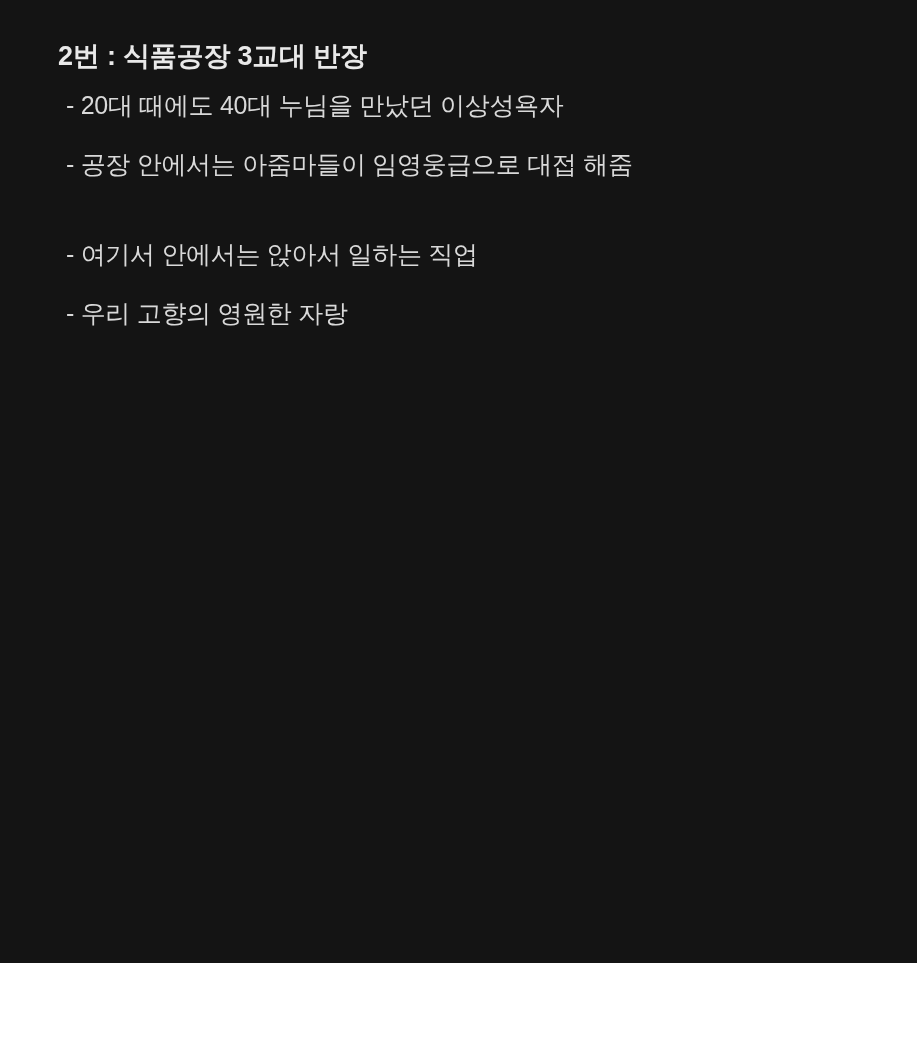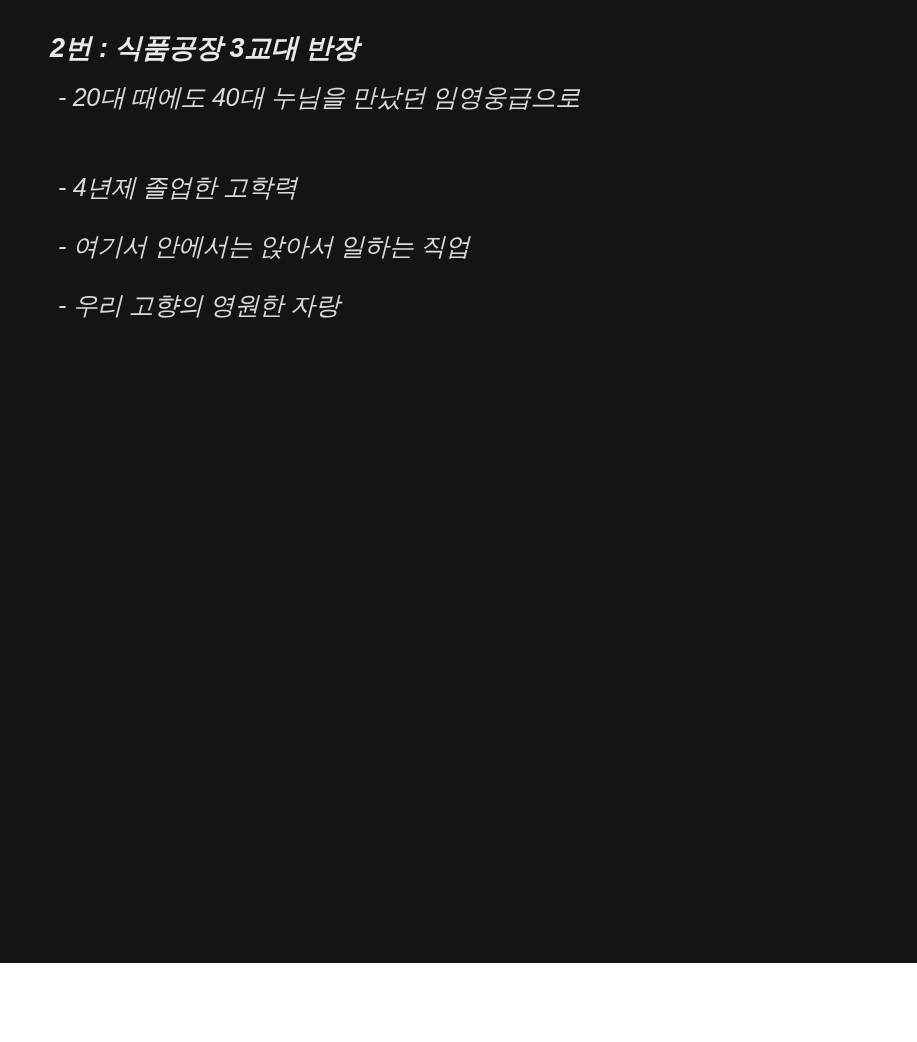--- a/index.html
+++ b/index.html
@@ -31,22 +31,21 @@
   }
   .white-strip {
     position: absolute;
     left: 0;
     top: 963px;
     width: 917px;
     height: 79px;
     background: #ffffff;
   }
   .block {
-    margin: 4px;
-    font-style: italic;
+    margin: 12px;
   }
   .block + .block {
     margin-top: 60px;
   }
   .heading {
     color: #e9e9e9;
     font-size: 27px;
     line-height: 1.25;
     letter-spacing: -0.2px;
     margin: 0 0 16px 6px;
@@ -71,27 +70,27 @@
 </style>
 </head>
 <body>
 
 <div class="page">
   <div class="dark-panel">
 
     <section class="block">
       <h2 class="heading">2번 : 식품공장 3교대 반장</h2>
       <ul class="bullet-list">
-        <li class="bullet-item">- 20대 때에도 40대 누님을 만났던 임영웅급으로</li>
+        <li class="bullet-item">- 20대 때에도 40대 누님을 만났던 이상성욕자</li>
+        <li class="bullet-item">- 공장 안에서는 아줌마들이 임영웅급으로 대접 해줌</li>
       </ul>
     </section>
 
     <section class="block">
       <ul class="bullet-list">
-        <li class="bullet-item">- 4년제 졸업한 고학력</li>
         <li class="bullet-item">- 여기서 안에서는 앉아서 일하는 직업</li>
         <li class="bullet-item">- 우리 고향의 영원한 자랑</li>
       </ul>
     </section>
 
   </div>
   <div class="white-strip"></div>
 </div>
 
 </body></html>

